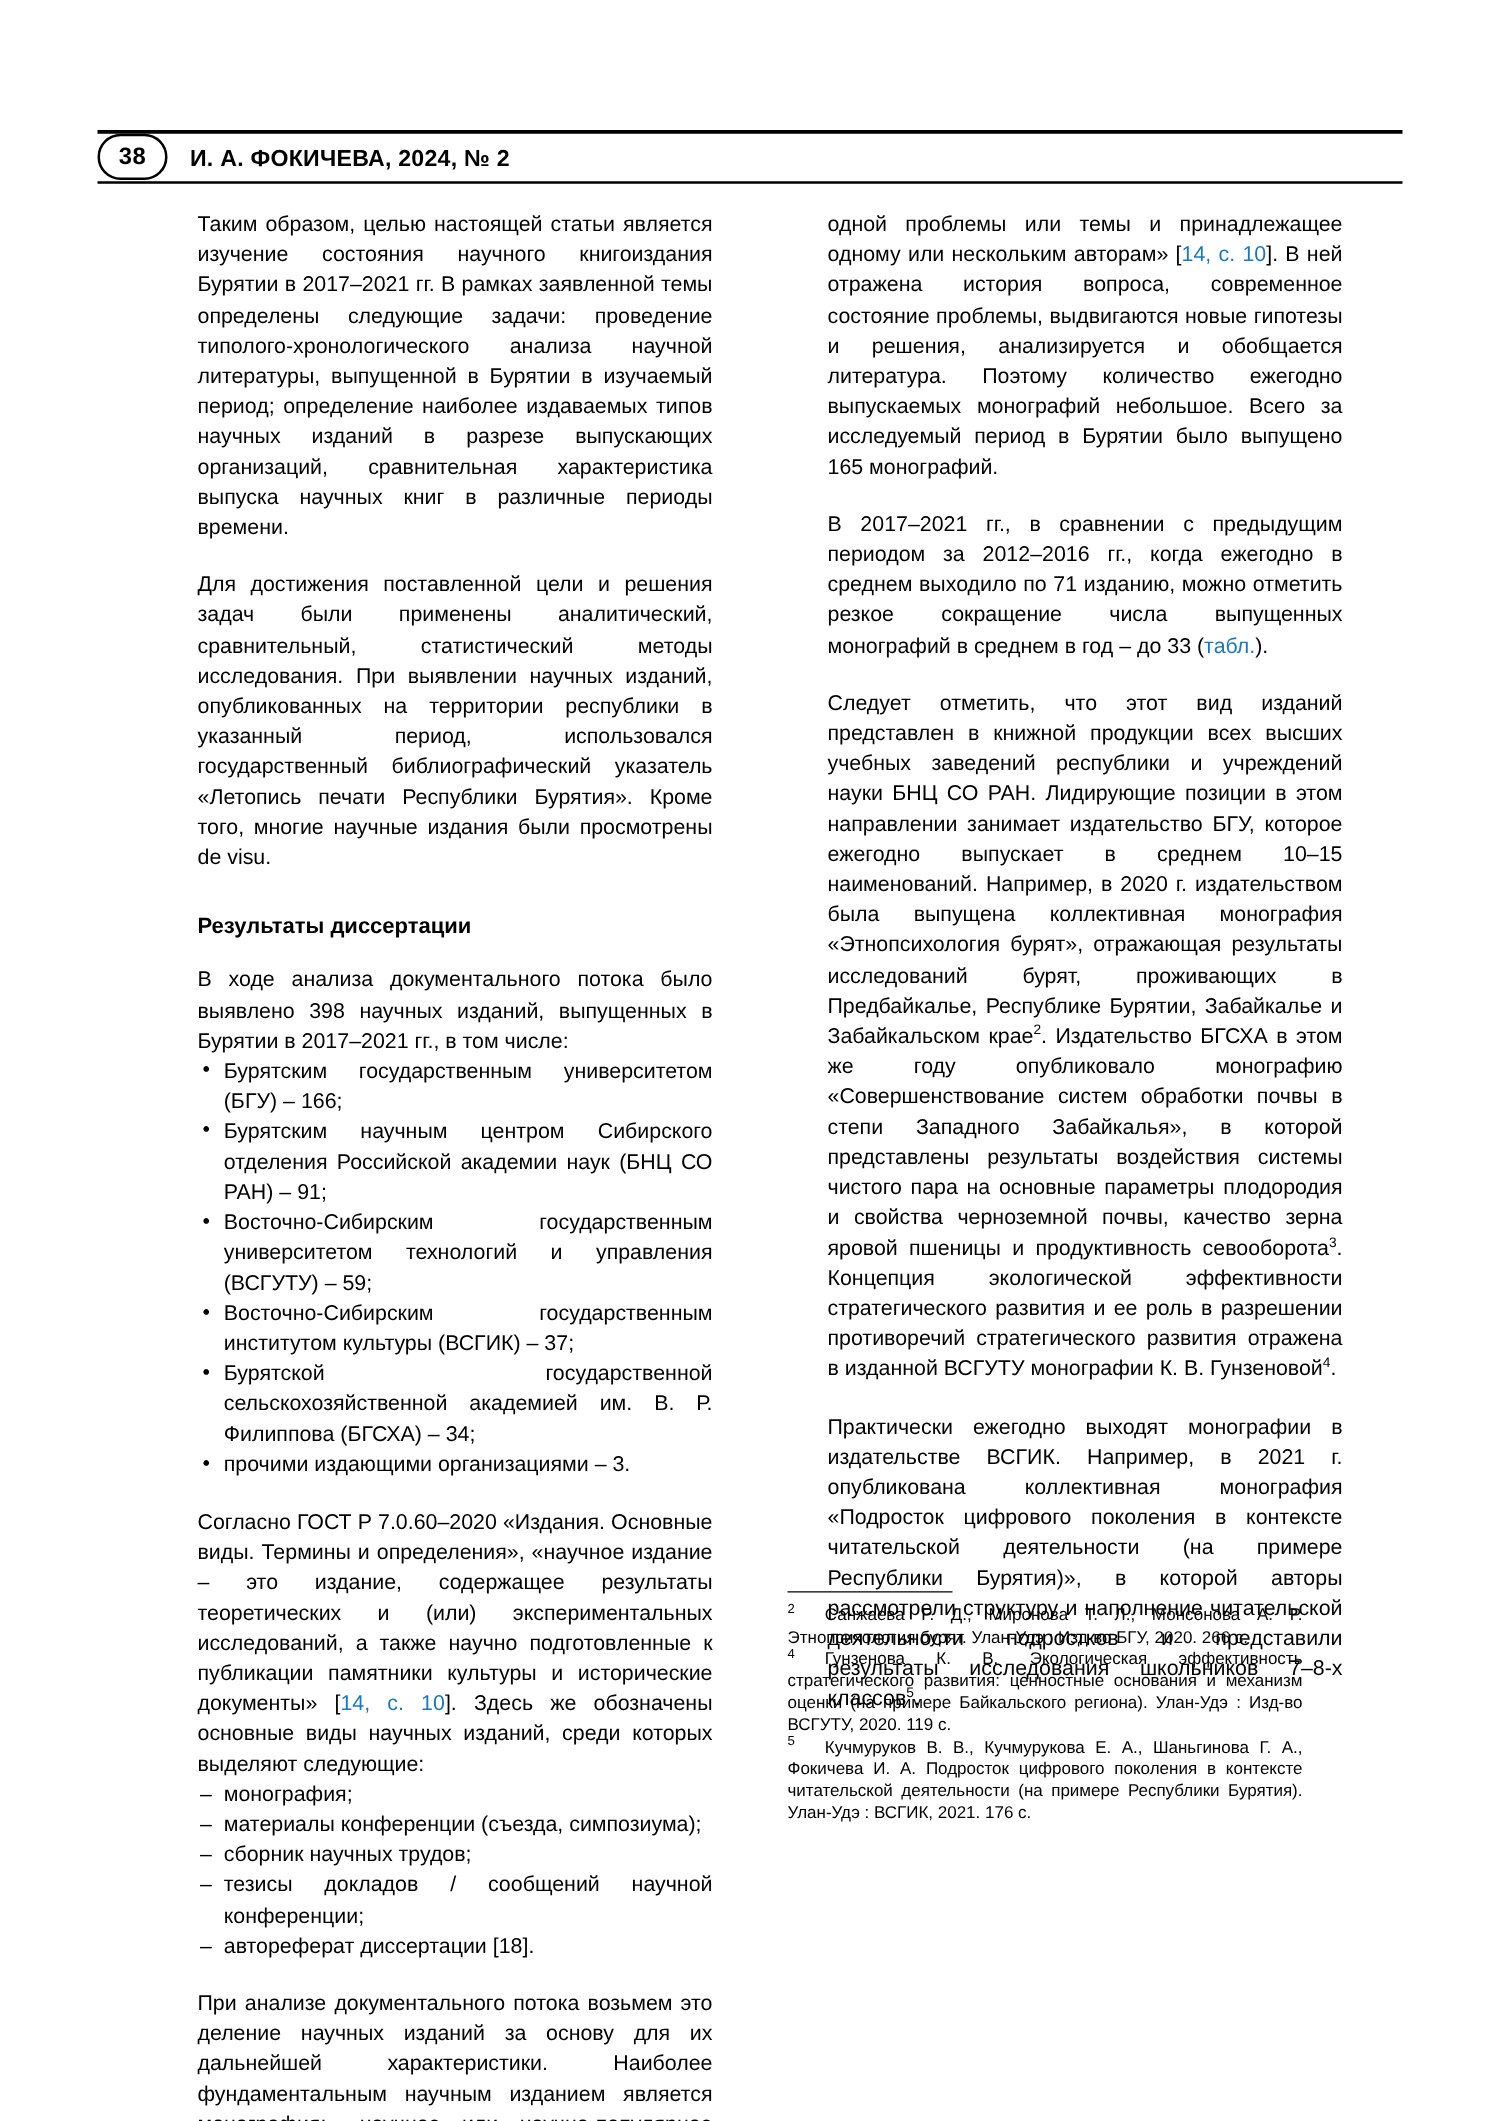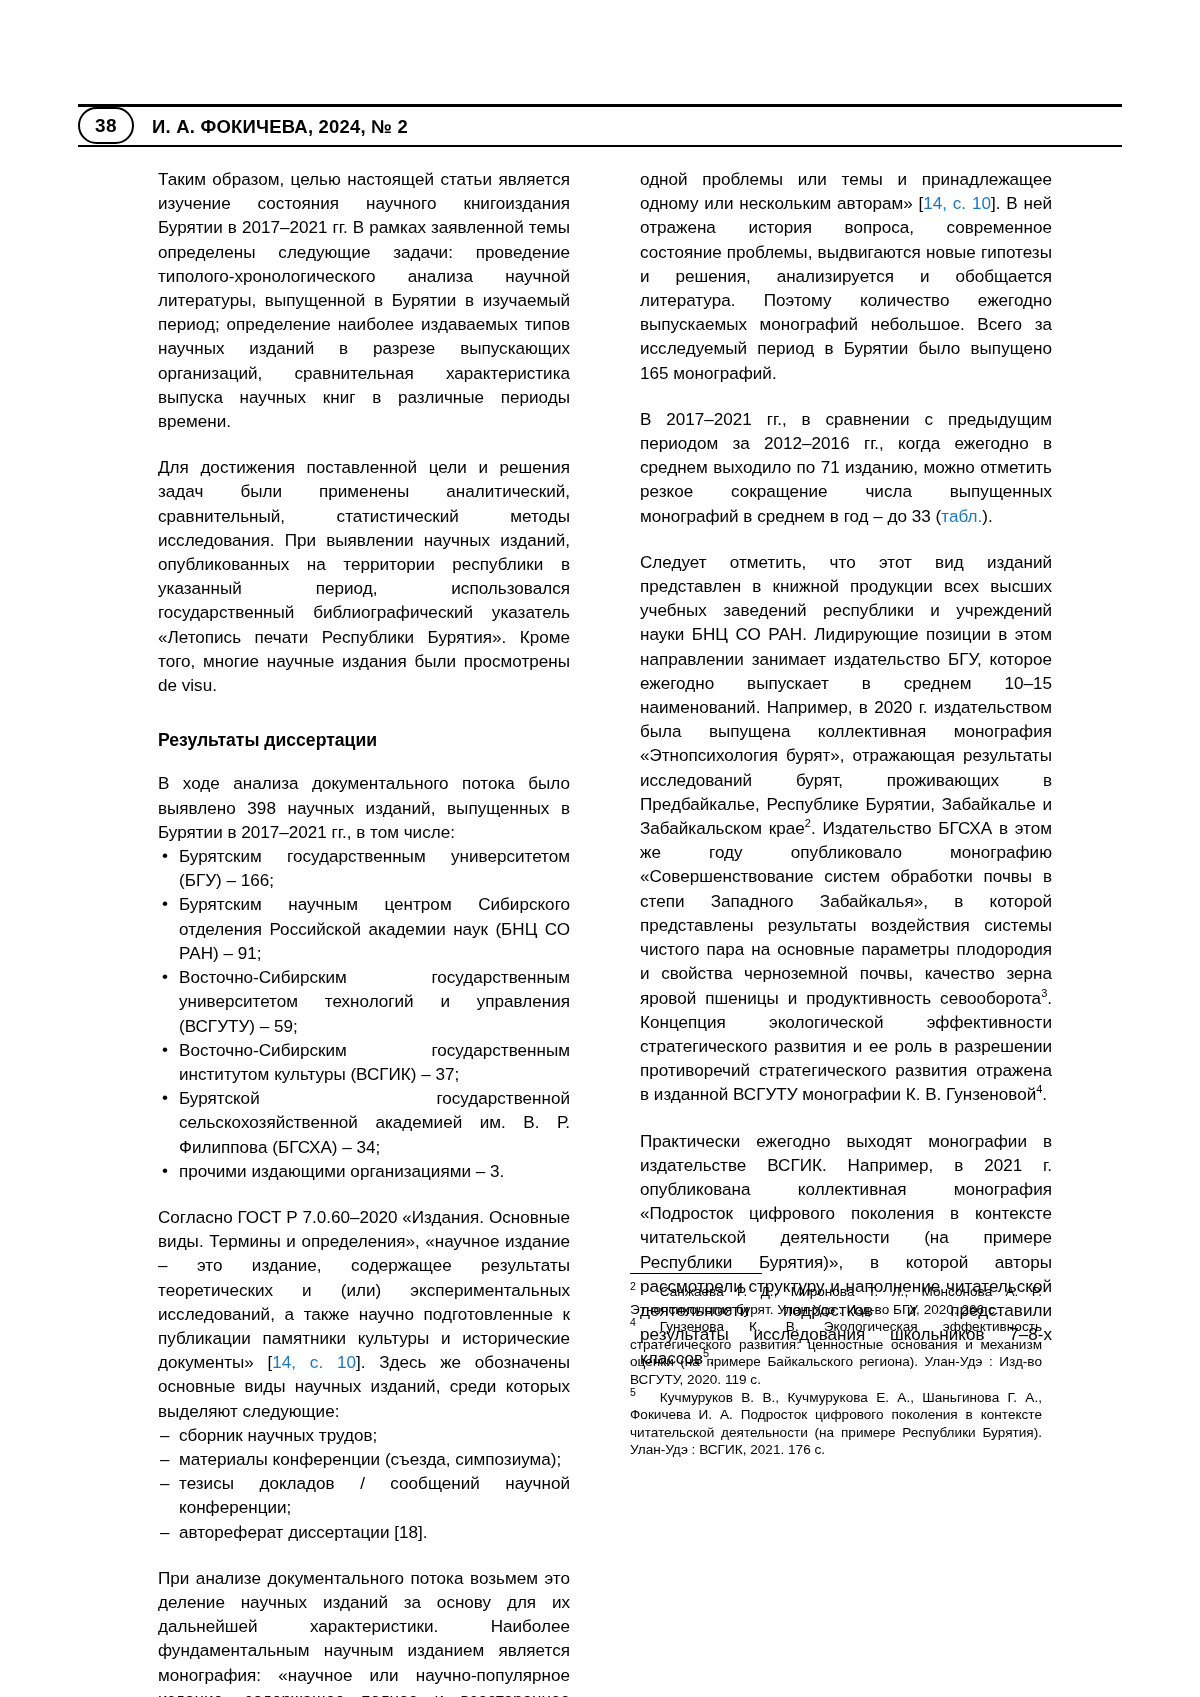--- a/index.html
+++ b/index.html
@@ -77,21 +77,21 @@
   .col {
     position: absolute;
     top: 168px;
     width: 412px;
     text-align: justify;
     font-size: 17.1px;
     line-height: 24.2px;
     hyphens: manual;
   }
   .col-left { left: 158px; }
-  .col-right { left: 640px; }
+  .col-right { left: 662px; }
 
   p.para {
     margin: 0 0 22px 0;
     text-align: justify;
     text-justify: inter-word;
   }
   p.para.tight { margin-bottom: 0; }
 
   .section-head {
     margin: 30px 0 20px 0;
@@ -190,22 +190,23 @@
       <li>Бурятским научным центром Сибирского отделения Российской академии наук (БНЦ СО РАН) – 91;</li>
       <li>Восточно-Сибирским государственным университетом технологий и управления (ВСГУТУ) – 59;</li>
       <li>Восточно-Сибирским государственным институтом культуры (ВСГИК) – 37;</li>
       <li>Бурятской государственной сельскохозяйственной академией им. В. Р. Филиппова (БГСХА) – 34;</li>
       <li>прочими издающими организациями – 3.</li>
     </ul>
 
     <p class="para tight" style="margin-top:22px"><span>Согласно ГОСТ Р 7.0.60–2020 «Издания. Основные виды. Термины и определения», «научное издание – это издание, содержащее результаты теоретических и (или) экспериментальных исследований, а также научно подготовленные к публикации памятники культуры и исторические документы» [</span><span class="link">14, с. 10</span><span>]. Здесь же обозначены основные виды научных изданий, среди которых выделяют следующие:</span></p>
 
     <ul class="dashes">
+      <li>монография;</li>
+      <li>материалы конференции (съезда, симпозиума);</li>
       <li>сборник научных трудов;</li>
-      <li>материалы конференции (съезда, симпозиума);</li>
       <li>тезисы докладов / сообщений научной конференции;</li>
       <li>автореферат диссертации [18].</li>
     </ul>
 
     <p class="para" style="margin-top:22px">При анализе документального потока возьмем это деление научных изданий за основу для их дальнейшей характеристики. Наиболее фундаментальным научным изданием является монография: «научное или научно-популярное издание, содержащее полное и всестороннее исследование</p>
 
   </div>
 
   <div class="col col-right">
 

